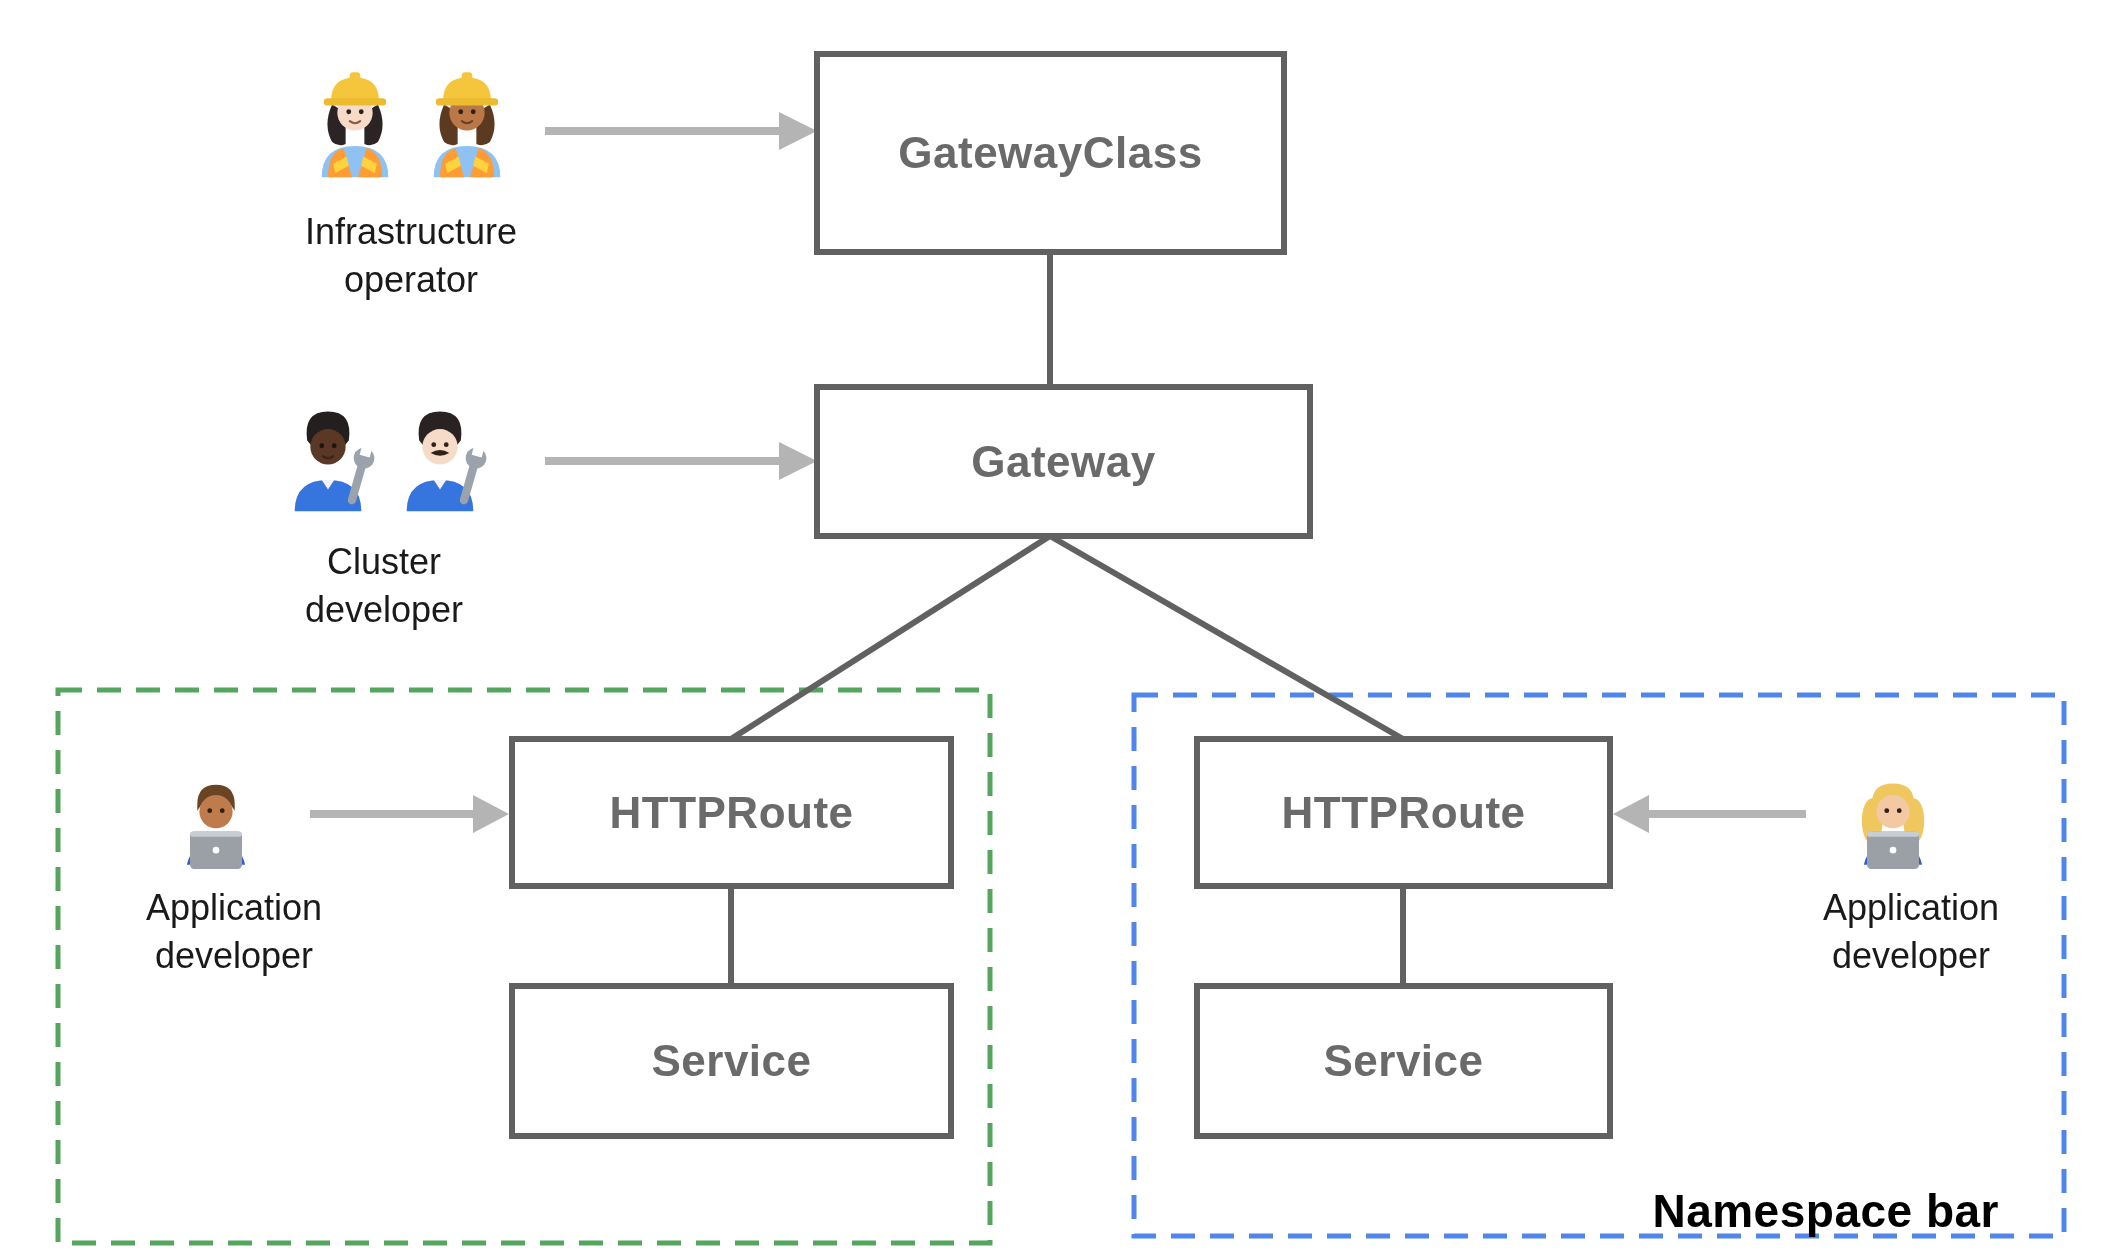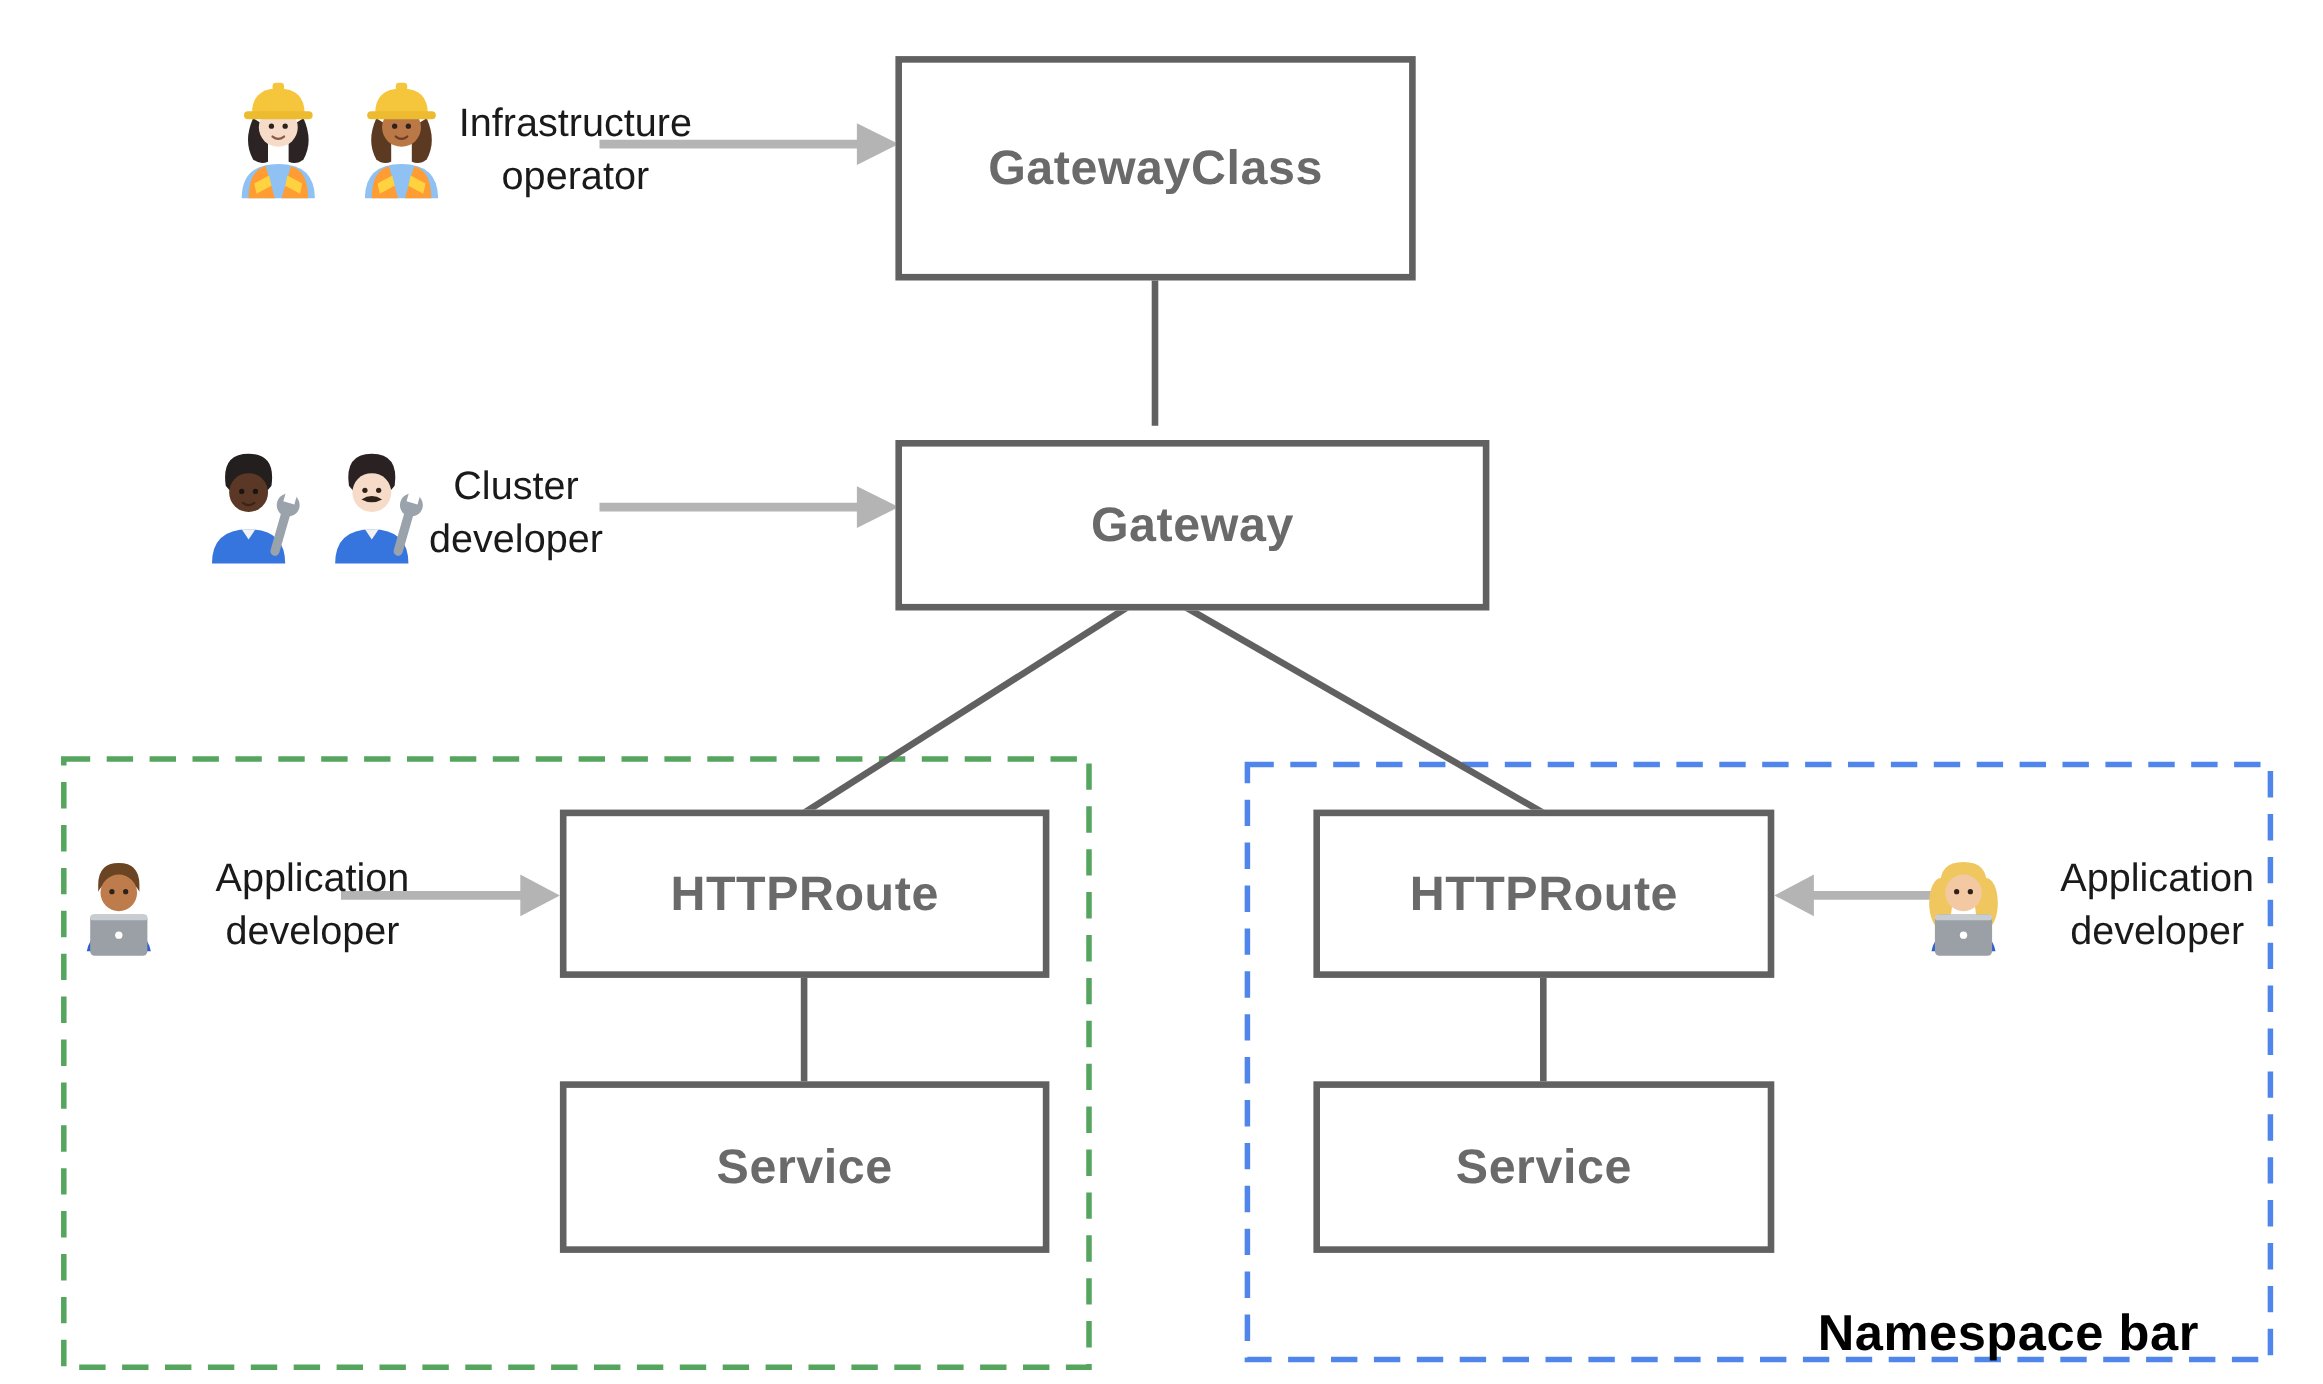--- a/index.html
+++ b/index.html
@@ -2,21 +2,21 @@
 <html><head>
 <meta charset="utf-8">
 <style>
   html,body{margin:0;padding:0;background:#ffffff;}
   .canvas{position:relative;width:2112px;height:1258px;background:#ffffff;overflow:hidden;
           font-family:"Liberation Sans","DejaVu Sans",sans-serif;}
   .layer{position:absolute;left:0;top:0;width:2112px;height:1258px;}
   .node{position:absolute;background:#ffffff;border:6px solid #616161;box-sizing:border-box;
         display:flex;align-items:center;justify-content:center;
         font-weight:bold;font-size:44px;color:#6a6a6a;letter-spacing:0.5px;}
-  .figure{position:absolute;display:flex;flex-direction:row;align-items:center;}
+  .figure{position:absolute;display:flex;flex-direction:column;align-items:center;}
   .figure-icons{display:flex;gap:8px;align-items:flex-end;}
   .figure-label{text-align:center;font-size:36px;line-height:48px;color:#1a1a1a;font-weight:400;}
   .figure-label.m30{margin-top:30px;}
   .figure-label.m26{margin-top:26px;}
   .figure-label.m4{margin-top:4px;margin-left:36px;}
   .ns-label{position:absolute;text-align:center;font-size:46px;font-weight:bold;letter-spacing:0.5px;}
   .ns-label-foo{color:#55A55F;}
   .ns-label-bar{color:#000000;text-align:right;}
 </style>
 </head>
@@ -49,21 +49,21 @@
 
       <line x1="1806" y1="814" x2="1647" y2="814" stroke="#b4b4b4" stroke-width="8"></line>
       <polygon points="1649,795 1613,814 1649,833" fill="#b4b4b4"></polygon>
     </g>
   </svg>
 
   <div class="node" style="left:814px;top:51px;width:473px;height:204px">
     <span>GatewayClass</span>
   </div>
 
-  <div class="node" style="left:814px;top:400px;width:540px;height:155px">
+  <div class="node" style="left:814px;top:384px;width:499px;height:155px">
     <span>Gateway</span>
   </div>
 
   <div class="node" style="left:509px;top:736px;width:445px;height:153px">
     <span>HTTPRoute</span>
   </div>
 
   <div class="node" style="left:509px;top:983px;width:445px;height:156px">
     <span>Service</span>
   </div>

